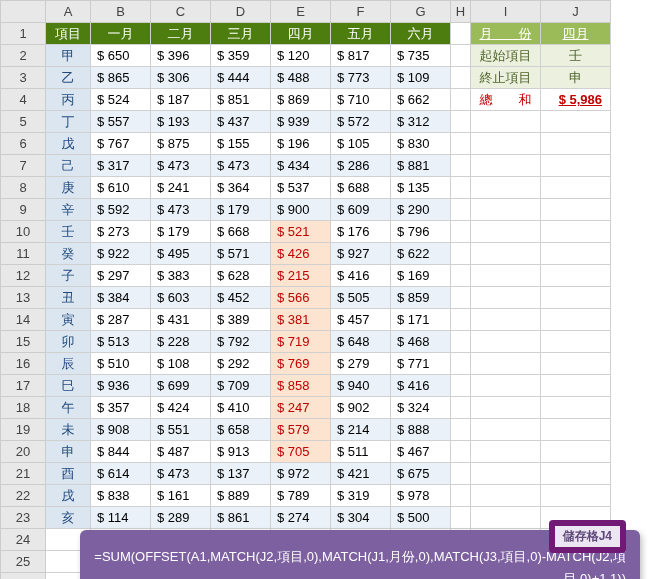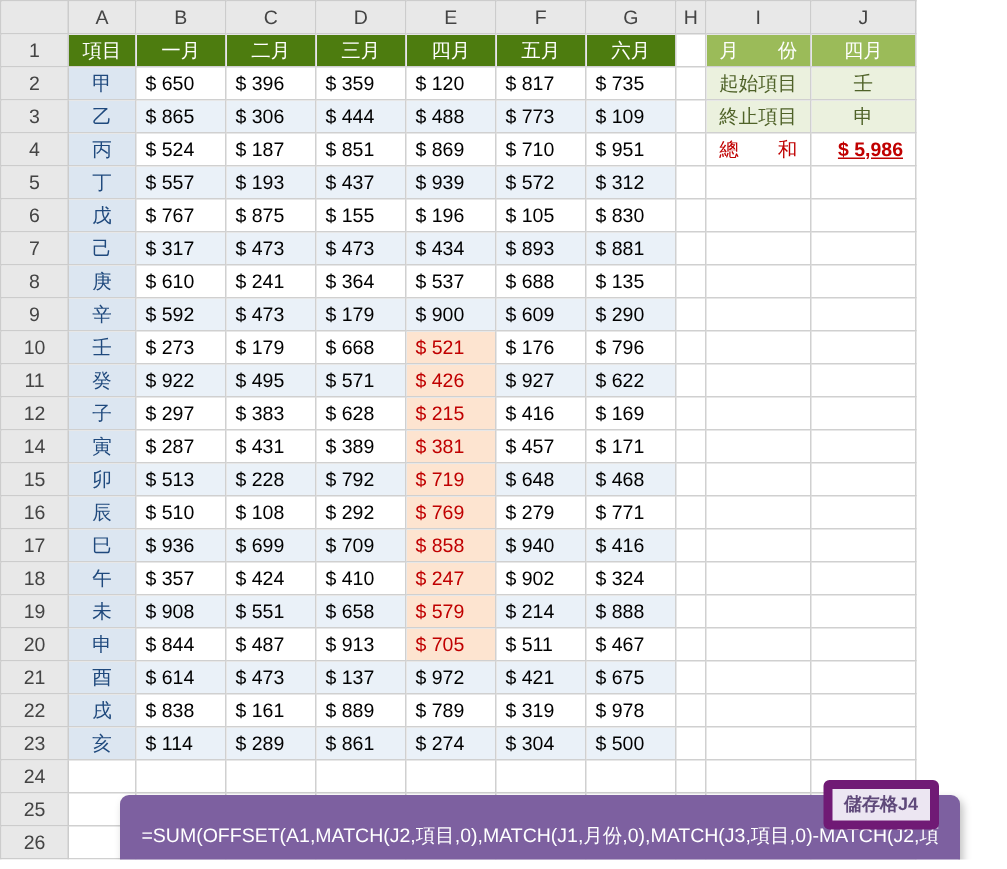--- a/index.html
+++ b/index.html
@@ -9,21 +9,21 @@
 th, td { border: 1px solid #d0d0d0; height: 22px; text-align: center; overflow: hidden; white-space: nowrap; }
 .corner { background: #e8e8e8; width: 30px; border: 1px solid #ccc; }
 .colhdr { background: #e8e8e8; color: #444; font-weight: normal; border: 1px solid #ccc; }
 .rowhdr { background: #e8e8e8; color: #444; font-weight: normal; width: 30px; border: 1px solid #ccc; text-align: center; }
 .hdr-blue { background: #4d7c0f; color: #fff; font-weight: normal; }
 .row-lbl { background: #dce6f1; color: #1f497d; }
 .alt0 { background: #fff; }
 .alt1 { background: #eaf1f8; }
 .money { text-align: left; padding-left: 6px; color: #000; }
 .money.hl { background: #fde4d0; color: #c00000; }
-.side-hdr { background: #9bbb59; color: #fff; }
+.side-hdr { background: #9bbb59; color: #fff; text-decoration: underline; }
 .side-lbl { background: #ebf1de; color: #4f6228; text-align: center; margin-left: 28px; }
 .side-val { background: #ebf1de; color: #4f6228; text-align: center; }
 .sum-lbl { color: #c00000; text-align: center; }
 .sum-val { color: #c00000; text-align: right; padding-right: 8px; font-weight: bold; text-decoration: underline; }
 .wB { width: 60px; } .wA { width: 45px; } .wH { width: 20px; } .wI { width: 70px; } .wJ { width: 70px; }
 .formula-wrap { position: absolute; left: 80px; top: 530px; width: 560px; }
 .formula-tag { position: absolute; right: 14px; top: -10px; background: #ece6f2; color: #5f497a; border: 6px solid #701a75; border-radius: 4px; padding: 2px 8px; font-size: 12px; font-weight: bold; z-index: 2; }
 .formula-box { background: #7d60a0; color: #fff; border-radius: 6px; padding: 16px 14px 12px; font-size: 13px; line-height: 1.7; text-align: right; box-shadow: 2px 3px 6px rgba(0,0,0,0.25); }
 </style>
 </head>
@@ -100,21 +100,21 @@
           <td class="side-val">申</td>
         </tr>
         <tr>
           <th class="rowhdr">4</th>
           <td class="row-lbl">丙</td>
           <td class="money alt0">$  524</td>
           <td class="money alt0">$  187</td>
           <td class="money alt0">$  851</td>
           <td class="money alt0">$  869</td>
           <td class="money alt0">$  710</td>
-          <td class="money alt0">$  951</td>
+          <td class="money alt0">$  662</td>
           <td></td>
           <td class="sum-lbl">總　　和</td>
           <td class="sum-val">$ 5,986</td>
         </tr>
         <tr>
           <th class="rowhdr">5</th>
           <td class="row-lbl">丁</td>
           <td class="money alt1">$  557</td>
           <td class="money alt1">$  193</td>
           <td class="money alt1">$  437</td>
@@ -138,21 +138,21 @@
           <td></td>
           <td></td>
         </tr>
         <tr>
           <th class="rowhdr">7</th>
           <td class="row-lbl">己</td>
           <td class="money alt1">$  317</td>
           <td class="money alt1">$  473</td>
           <td class="money alt1">$  473</td>
           <td class="money alt1">$  434</td>
-          <td class="money alt1">$  893</td>
+          <td class="money alt1">$  286</td>
           <td class="money alt1">$  881</td>
           <td></td>
           <td></td>
           <td></td>
         </tr>
         <tr>
           <th class="rowhdr">8</th>
           <td class="row-lbl">庚</td>
           <td class="money alt0">$  610</td>
           <td class="money alt0">$  241</td>
@@ -205,20 +205,33 @@
         </tr>
         <tr>
           <th class="rowhdr">12</th>
           <td class="row-lbl">子</td>
           <td class="money alt0">$  297</td>
           <td class="money alt0">$  383</td>
           <td class="money alt0">$  628</td>
           <td class="money alt0 hl">$  215</td>
           <td class="money alt0">$  416</td>
           <td class="money alt0">$  169</td>
+          <td></td>
+          <td></td>
+          <td></td>
+        </tr>
+        <tr>
+          <th class="rowhdr">13</th>
+          <td class="row-lbl">丑</td>
+          <td class="money alt1">$  384</td>
+          <td class="money alt1">$  603</td>
+          <td class="money alt1">$  452</td>
+          <td class="money alt1 hl">$  566</td>
+          <td class="money alt1">$  505</td>
+          <td class="money alt1">$  859</td>
           <td></td>
           <td></td>
           <td></td>
         </tr>
         <tr>
           <th class="rowhdr">14</th>
           <td class="row-lbl">寅</td>
           <td class="money alt0">$  287</td>
           <td class="money alt0">$  431</td>
           <td class="money alt0">$  389</td>

